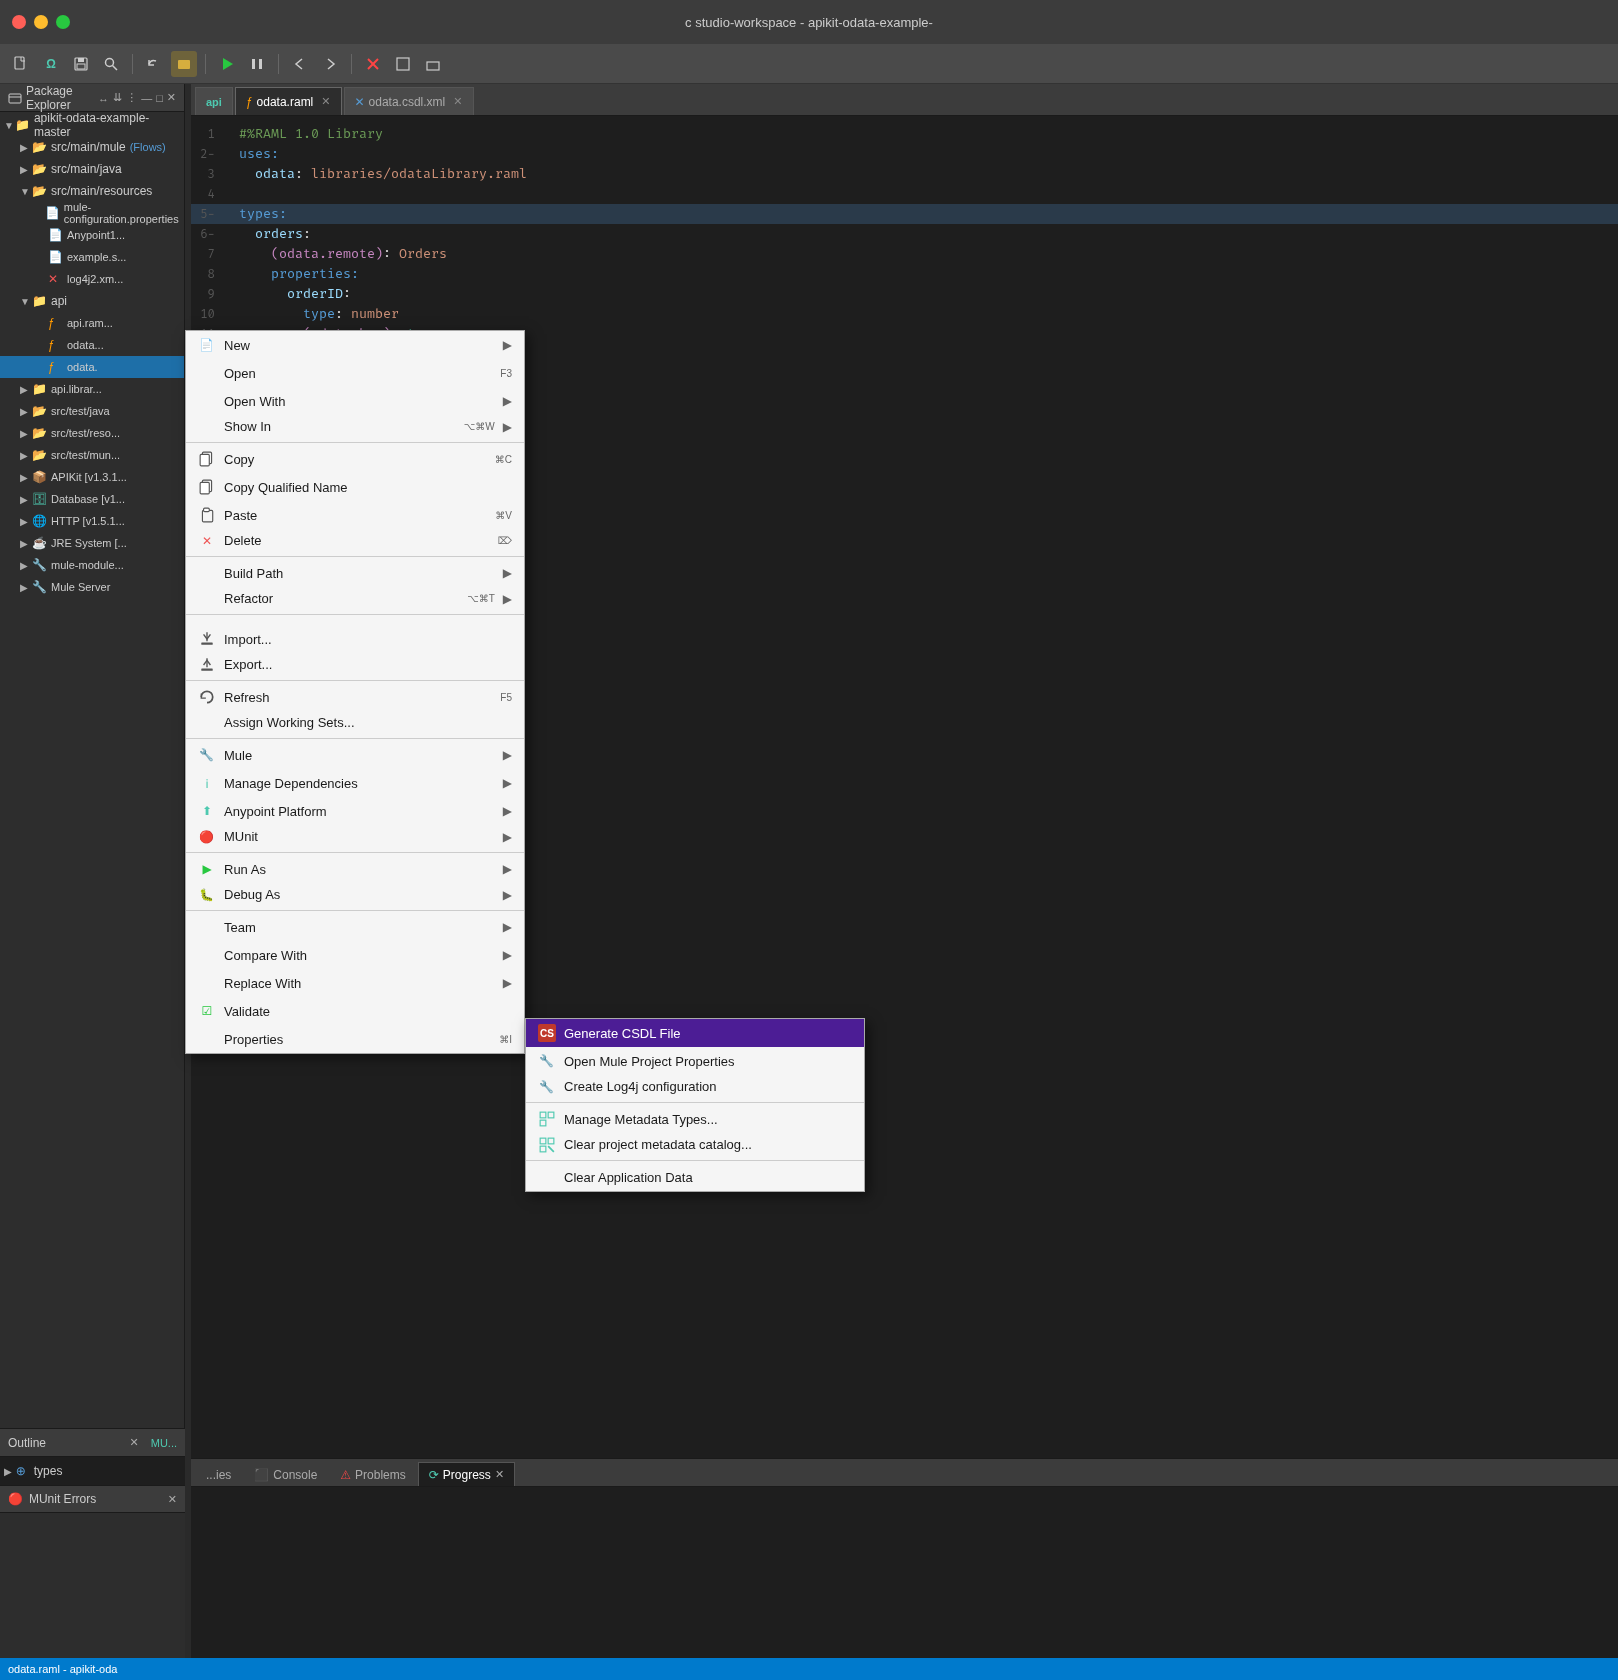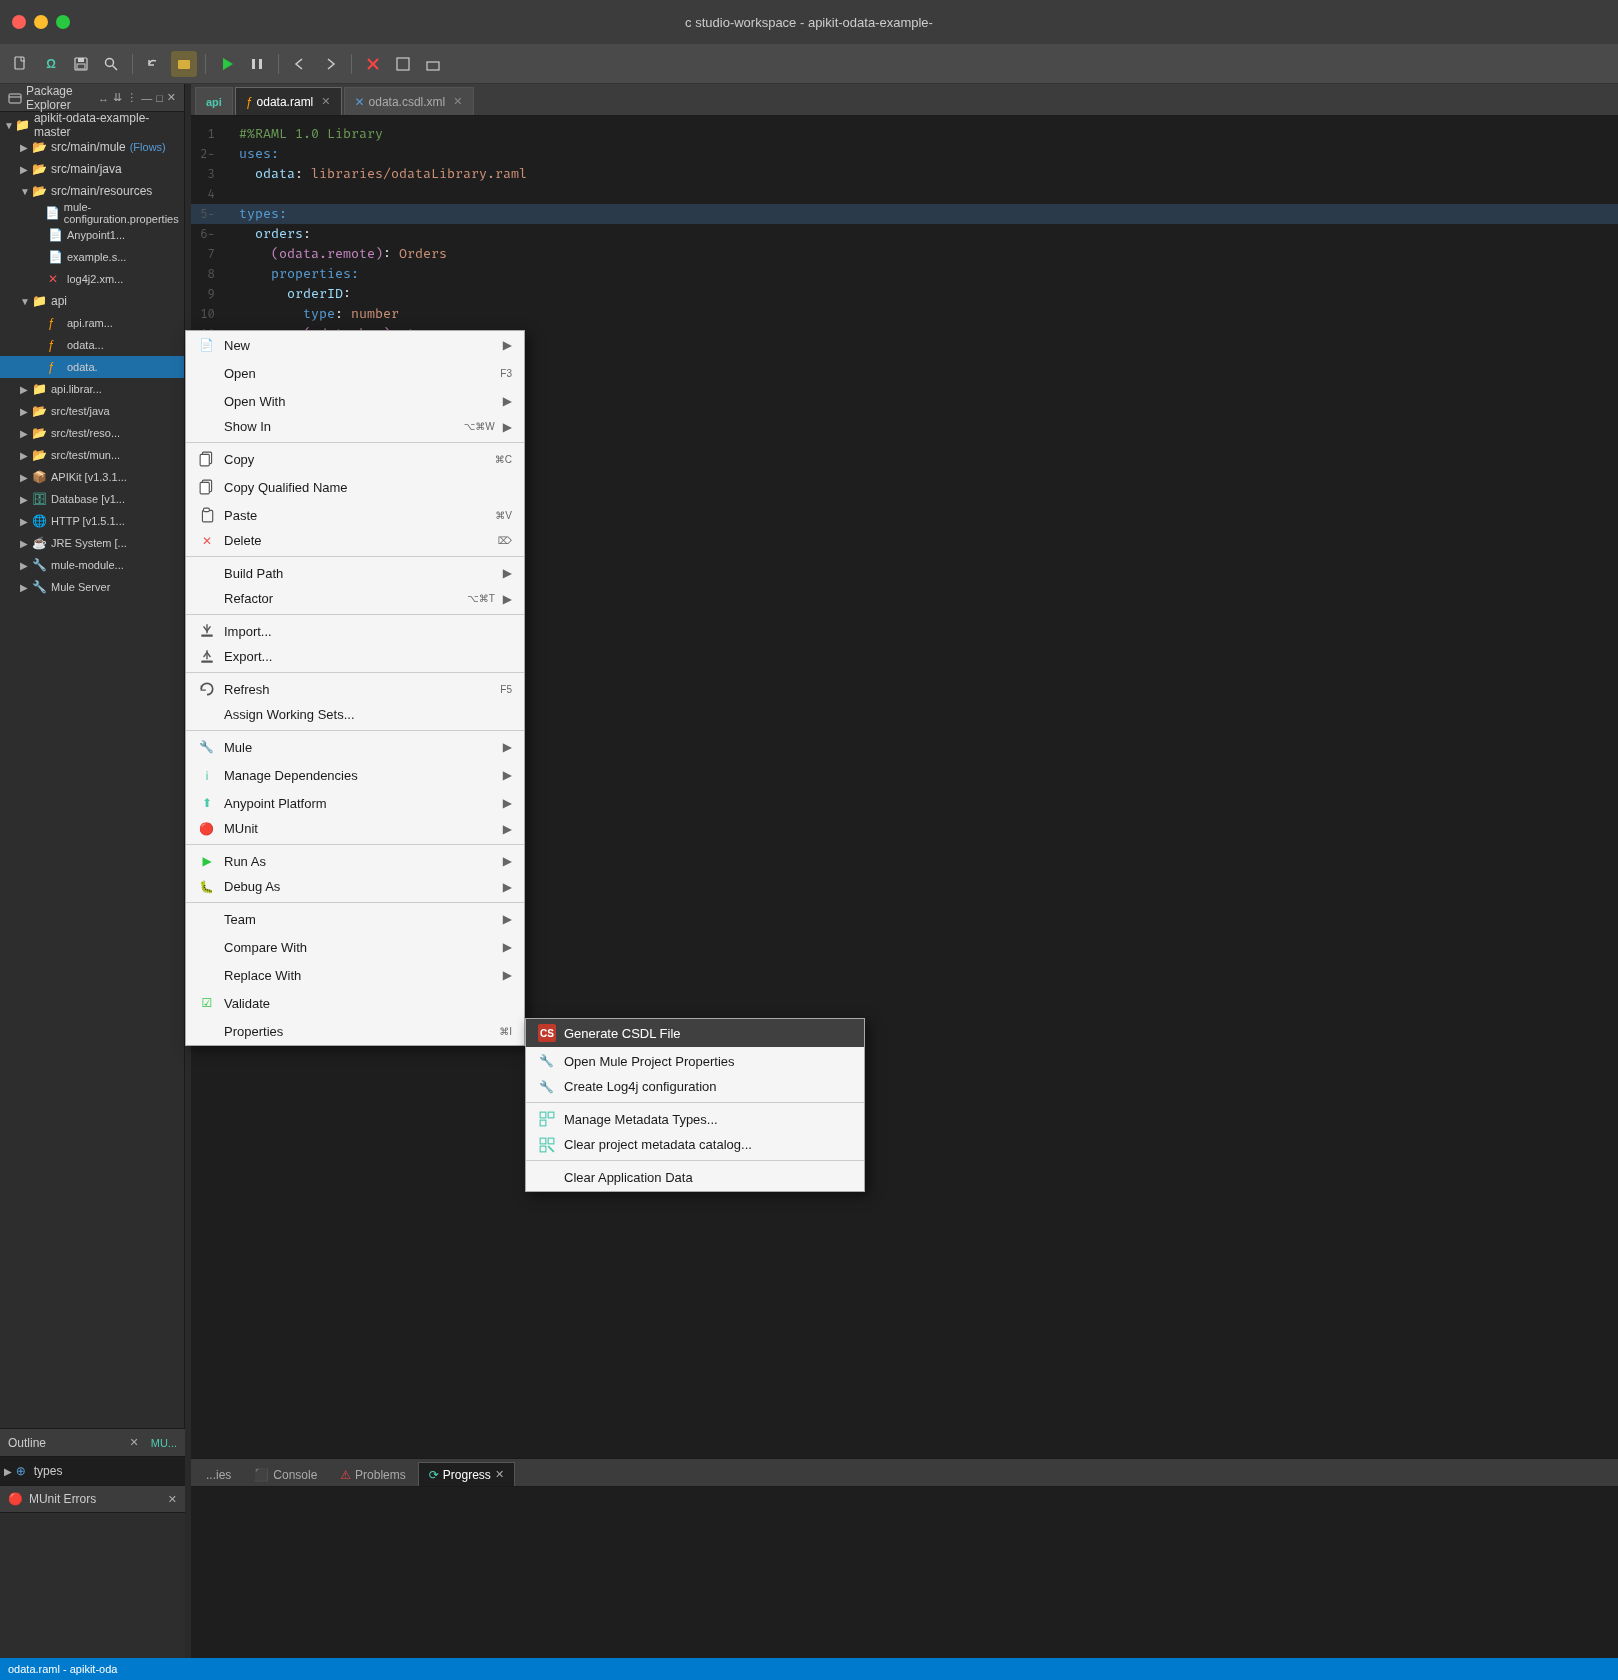--- a/index.html
+++ b/index.html
@@ -262,21 +262,21 @@
     .menu-item {
       display: flex;
       align-items: center;
       height: 28px;
       padding: 0 12px;
       cursor: pointer;
       position: relative;
       gap: 8px;
     }
     .menu-item.highlighted {
-      background: #404040;
+      background: #4c1d95;
       color: white;
       justify-content: flex-end;
     }
     .menu-item-icon {
       width: 18px;
       height: 18px;
       display: flex;
       align-items: center;
       justify-content: center;
       font-size: 12px;
@@ -784,21 +784,21 @@
       <span class="menu-item-label">Delete</span>
       <span class="menu-item-shortcut">⌦</span>
     </div>
 
     <div class="menu-item">
       <span class="menu-item-icon"></span>
       <span class="menu-item-label">Build Path</span>
       <span class="menu-item-arrow">▶</span>
     </div>
 
-    <div class="menu-item" style="border-bottom:1px solid #ccc; padding-bottom:4px; margin-bottom:2px;">
+    <div class="menu-item" style="border-bottom:1px solid #ccc; padding-bottom:4px; margin-bottom:10px;">
       <span class="menu-item-icon"></span>
       <span class="menu-item-label">Refactor</span>
       <span class="menu-item-shortcut">⌥⌘T</span>
       <span class="menu-item-arrow">▶</span>
     </div>
 
     <div class="menu-item">
       <span class="menu-item-icon">
         <svg width="14" height="14" viewBox="0 0 14 14">
             <polyline points="4,3 7,7 10,3" fill="none" stroke="#555" stroke-width="1.2"></polyline>

